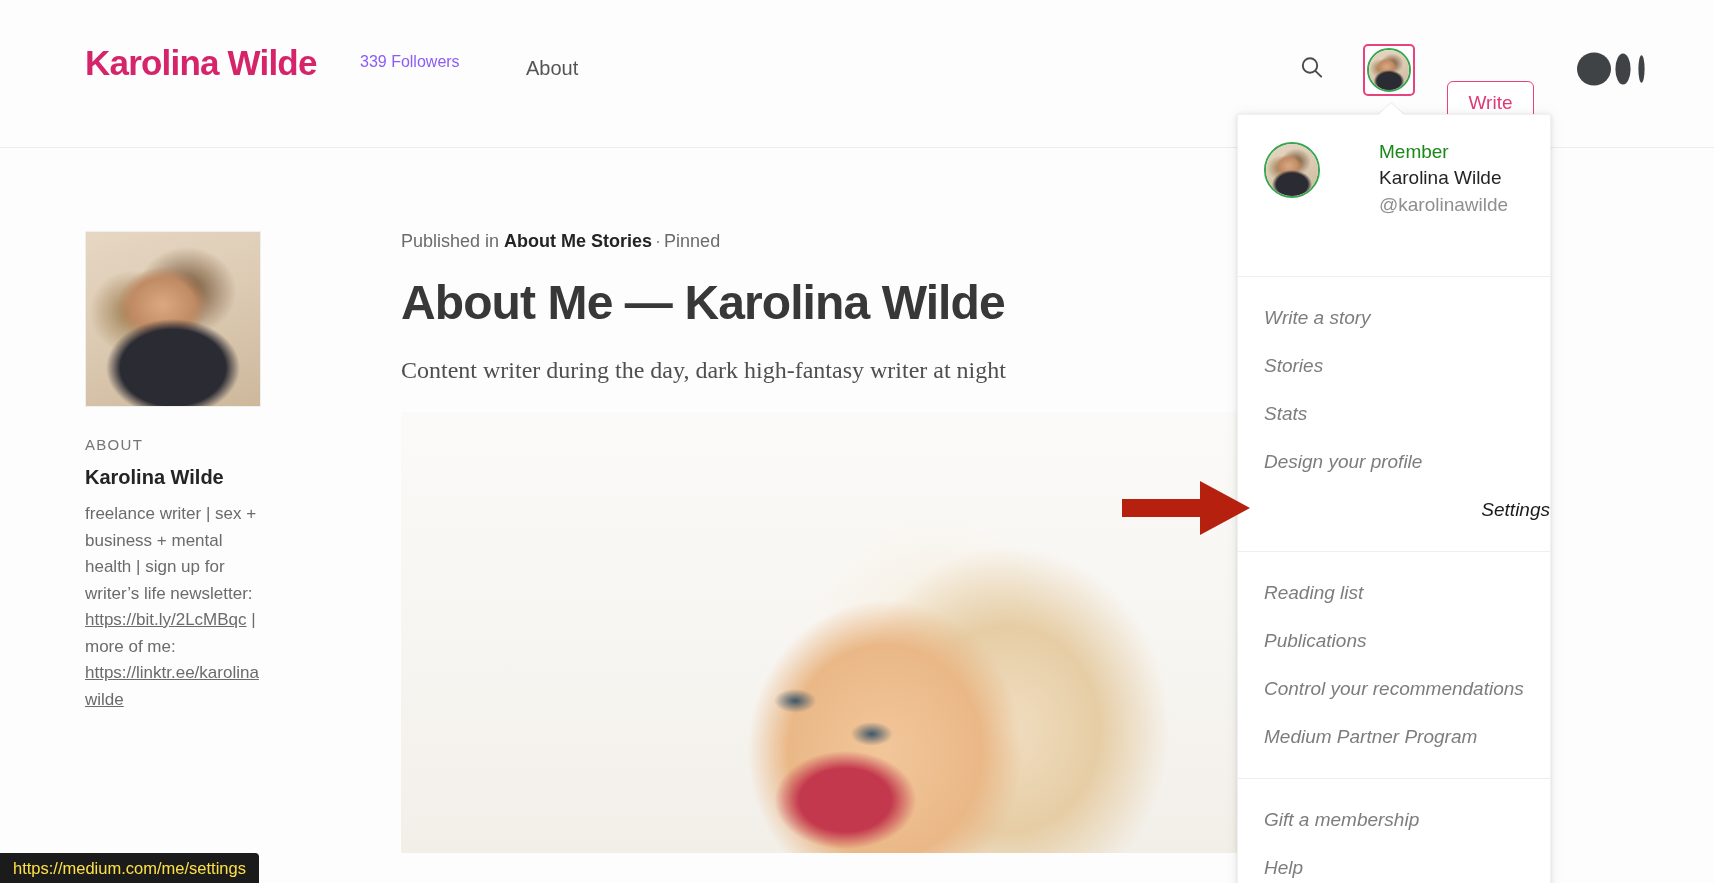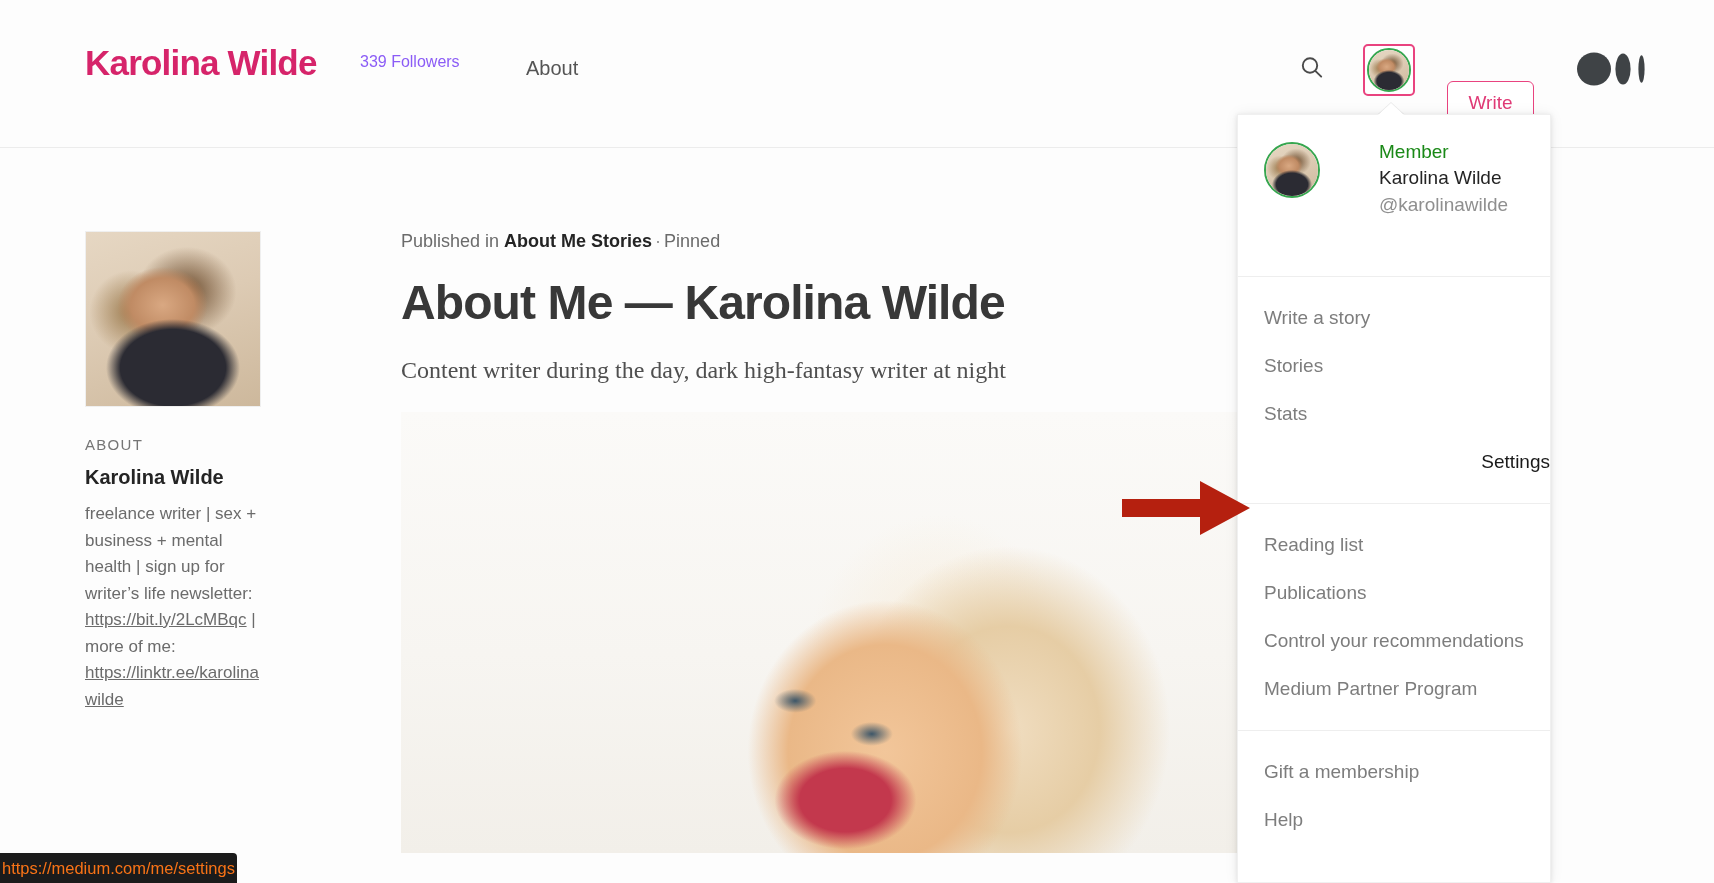--- a/index.html
+++ b/index.html
@@ -237,40 +237,41 @@
   .dd-sep { height: 1px; background: #eeeeee; }
   .dd-group { padding: 17px 0 17px 0; }
   .dd-item {
     height: 48px;
     line-height: 48px;
     padding-left: 26px;
     font-size: 19px;
     color: #7d7d7d;
     cursor: pointer;
     white-space: nowrap;
+    font-style: italic;
   }
   .dd-item.active { color: #1a1a1a; text-align: right; }
 
   
   #red-arrow {
     position: absolute;
     left: 1122px; top: 478px;
     width: 130px; height: 60px;
     z-index: 30;
     pointer-events: none;
   }
 
   
   #status-bar {
     position: absolute;
     left: 0; bottom: 0;
     height: 30px;
-    padding: 0 2px;
+    padding: 0 13px;
     background: #1b1b1b;
-    color: #f97316;
+    color: #fde047;
     font-size: 16.5px;
     line-height: 30px;
     border-top-right-radius: 4px;
     white-space: nowrap;
     z-index: 40;
   }
 </style>
 </head>
 <body>
 
@@ -338,20 +339,21 @@
         <div id="dd-handle">@karolinawilde</div>
       </div>
     </div>
 
     <div class="dd-sep"></div>
 
     <div class="dd-group">
       <div class="dd-item">Write a story</div>
       <div class="dd-item">Stories</div>
       <div class="dd-item">Stats</div>
+      <div class="dd-item">Design your profile</div>
       <div class="dd-item active">Settings</div>
     </div>
 
     <div class="dd-sep"></div>
 
     <div class="dd-group">
       <div class="dd-item">Reading list</div>
       <div class="dd-item">Publications</div>
       <div class="dd-item">Control your recommendations</div>
       <div class="dd-item">Medium Partner Program</div>

